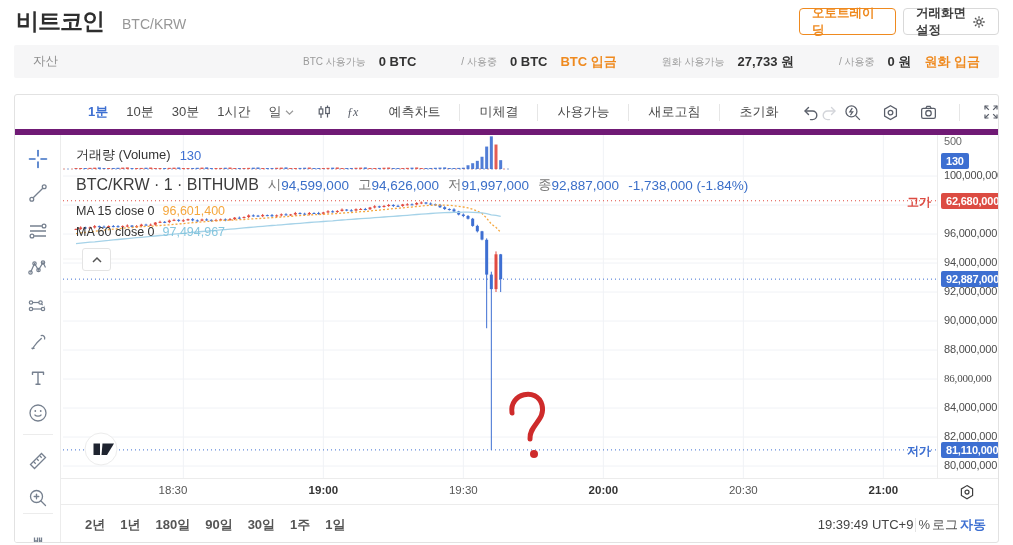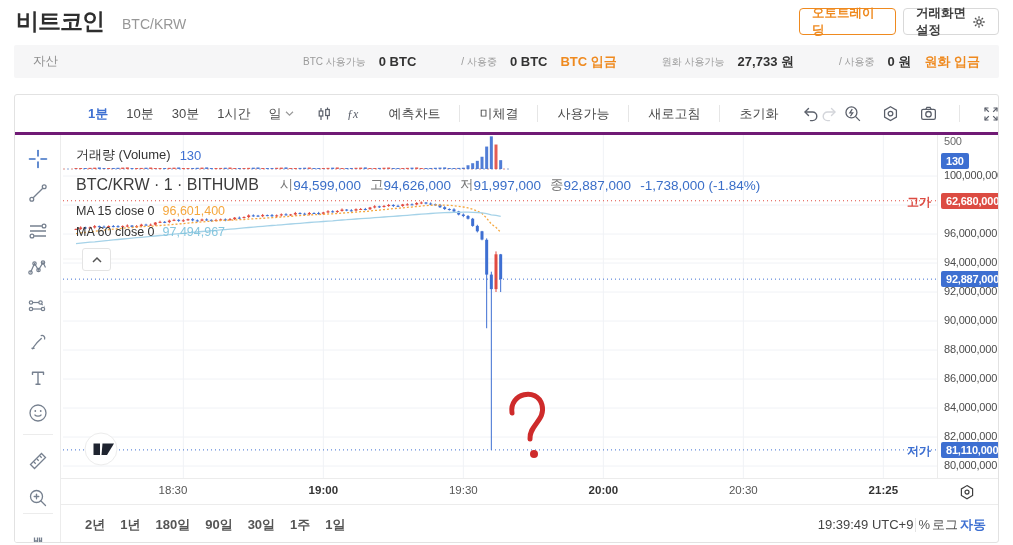--- a/index.html
+++ b/index.html
@@ -21,40 +21,40 @@
   #asset-label{font-size:12.5px;color:#8e8e8e;}
   #asset-right{margin-left:auto;display:flex;align-items:center;gap:13px;}
   .al{color:#9a9a9a;font-size:10px;margin-left:32px;}
   .av{color:#333;font-weight:bold;font-size:13px;}
   .ad{color:#ef8a1f;font-weight:bold;font-size:13px;cursor:pointer;}
   
   #chart-frame{position:absolute;left:14px;top:94px;width:985px;height:449px;
                border:1px solid #e2e2e2;border-radius:3px;background:#fff;box-sizing:border-box;overflow:hidden;}
   
   #chart-toolbar{position:absolute;left:0;top:0;width:985px;height:40px;box-sizing:border-box;
-                 border-bottom:3px solid #701a75;display:flex;align-items:center;padding-left:64px;}
+                 border-bottom:6px solid #701a75;display:flex;align-items:center;padding-left:64px;}
   .tb-item{font-size:13px;color:#4a4a4a;padding:0 9px;cursor:pointer;display:flex;align-items:center;gap:4px;white-space:nowrap;}
   .tb-item.sel{color:#3d6fd1;font-weight:bold;}
   .tb-btn{font-size:13px;color:#4a4a4a;padding:0 13px;cursor:pointer;white-space:nowrap;}
   .tb-sep{width:1px;height:17px;background:#e6e6e6;margin:0 6px;}
   .tb-ico{width:26px;height:26px;display:flex;align-items:center;justify-content:center;cursor:pointer;}
   #tb-right{margin-left:auto;display:flex;align-items:center;gap:12px;padding-right:10px;}
   
   #draw-sidebar{position:absolute;left:0;top:40px;width:46px;height:409px;box-sizing:border-box;
                 border-right:1px solid #ececec;background:#fff;}
   .side-tool{position:absolute;left:11px;width:24px;height:24px;cursor:pointer;}
   .side-sep{position:absolute;left:8px;width:30px;height:1px;background:#ececec;}
   
   #plot{position:absolute;left:48px;top:40px;}
   
   .legend{position:absolute;display:flex;align-items:center;white-space:nowrap;}
   #vol-legend{left:61px;top:51px;font-size:13px;color:#333;}
   #vol-value{color:#3d6fd1;margin-left:9px;}
   #ohlc-legend{left:61px;top:81px;font-size:13.5px;color:#777;}
-  #symbol-title{font-size:16px;color:#3c3c3c;margin-right:12px;}
+  #symbol-title{font-size:16px;color:#3c3c3c;}
   .ohlc-l{margin-left:9px;color:#777;}
   .ohlc-v{color:#3a6ec8;}
   #ohlc-change{margin-left:9px;color:#3a6ec8;}
   #ma15-legend,#ma60-legend{font-size:12.5px;color:#333;}
   #ma15-legend{left:61px;top:109px;}
   #ma60-legend{left:61px;top:130px;}
   #ma15-value{color:#f5a73e;margin-left:8px;}
   #ma60-value{color:#86c6de;margin-left:8px;}
   #collapse-btn{position:absolute;left:67px;top:153px;width:27px;height:21px;background:#fff;
                 border:1px solid #e4e4e4;border-radius:3px;display:flex;align-items:center;
@@ -651,38 +651,38 @@
   <div id="y-axis">
     <div class="ytick" style="top:0px;color:#6b6b6b;">500</div>
     <div class="badge blue" style="top:18px;">130</div>
     <div id="ytick-holder">
         <div class="ytick" style="top: 34px;">100,000,000</div>
         <div class="ytick" style="top: 92px;">96,000,000</div>
         <div class="ytick" style="top: 121px;">94,000,000</div>
         <div class="ytick" style="top: 150px;">92,000,000</div>
         <div class="ytick" style="top: 179px;">90,000,000</div>
         <div class="ytick" style="top: 208px;">88,000,000</div>
-        <div class="ytick" style="top: 237px;">86,000,000</div>
+        <div class="ytick" style="top: 237px; font-family: Liberation Serif, serif;">86,000,000</div>
         <div class="ytick" style="top: 266px;">84,000,000</div>
         <div class="ytick" style="top: 295px;">82,000,000</div>
         <div class="ytick" style="top: 324px;">80,000,000</div>
       </div>
     <div class="badge red" id="high-badge" style="top: 57.7515px;">62,680,000</div>
     <div class="badge blue" id="last-badge" style="top: 136.138px;">92,887,000</div>
     <div class="badge blue" id="low-badge" style="top: 306.905px;">81,110,000</div>
   </div>
 
   <div id="axis-top-border"></div>
   <div id="x-axis">
       <div class="xtick" style="left: 110px;">18:30</div>
       <div class="xtick bold" style="left: 260.334px;">19:00</div>
       <div class="xtick" style="left: 400.334px;">19:30</div>
       <div class="xtick bold" style="left: 540.334px;">20:00</div>
       <div class="xtick" style="left: 680.334px;">20:30</div>
-      <div class="xtick bold" style="left: 820.334px;">21:25</div>
+      <div class="xtick bold" style="left: 820.334px;">21:00</div>
     </div>
   <div id="axis-settings">
       <svg width="18" height="18" viewBox="0 0 18 18" fill="none" stroke="#3f3f3f" stroke-width="1.2">
         <polygon points="9,2.6 14.6,5.9 14.6,12.4 9,15.7 3.4,12.4 3.4,5.9"></polygon>
         <circle cx="9" cy="9.1" r="2"></circle>
       </svg>
     </div>
 
   <div id="bottom-bar">
     <div id="ranges" style="display:flex;align-items:center;font-weight:bold;">

